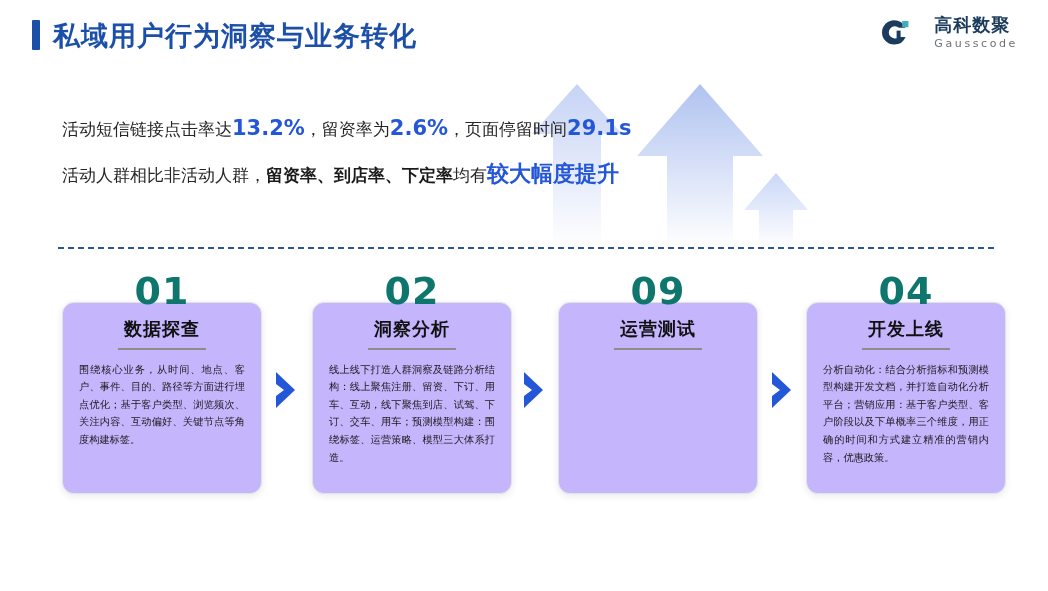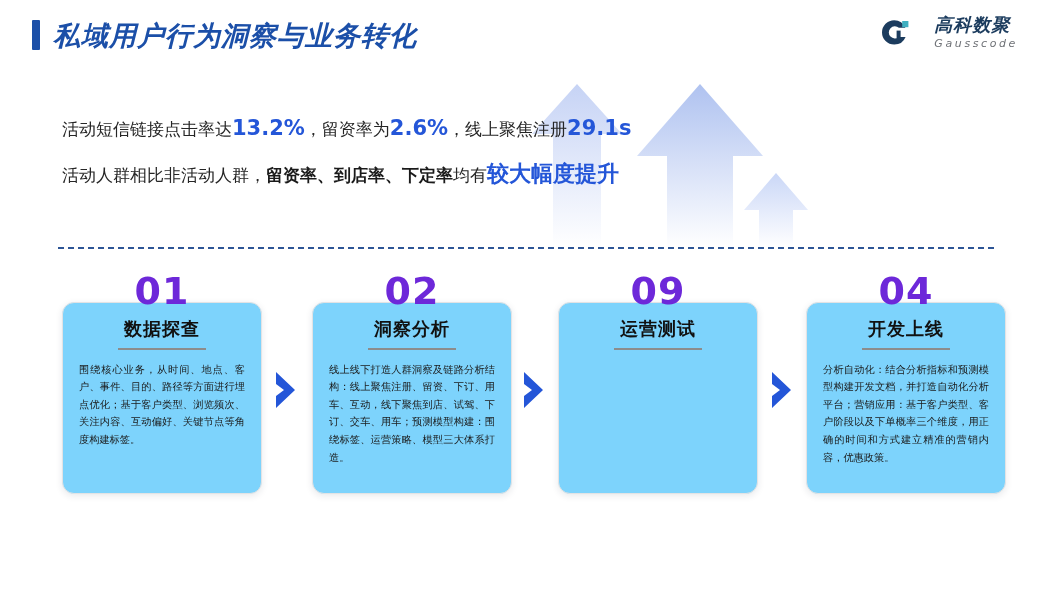--- a/index.html
+++ b/index.html
@@ -15,21 +15,20 @@
     position: relative;
     color: #222;
   }
 
   
   .header {
     position: absolute;
     top: 0; left: 0;
     width: 1048px;
     height: 78px;
-    font-style: italic;
   }
   .title-wrap {
     position: absolute;
     left: 32px;
     top: 20px;
     display: flex;
     align-items: center;
     gap: 13px;
   }
   .title-bar {
@@ -145,33 +144,33 @@
   }
   .step {
     position: absolute;
     top: 0;
     width: 200px;
   }
   .step-num {
     text-align: center;
     font-size: 38px;
     font-weight: bold;
-    color: #6d28d9;
+    color: #0f766e;
     line-height: 1;
     letter-spacing: 1px;
     height: 40px;
     position: relative;
     z-index: 3;
   }
   .step-card {
     position: relative;
     margin-top: -10px;
     width: 200px;
     height: 192px;
-    background: #7dd3fc;
+    background: #c4b5fd;
     border: 1px solid #E2E3E5;
     border-radius: 12px;
     box-shadow: 0 2px 7px rgba(30,40,60,0.10);
     box-sizing: border-box;
     padding: 16px 12px 10px 12px;
     z-index: 2;
   }
   .step-title {
     text-align: center;
     font-size: 18px;
@@ -254,21 +253,21 @@
 
     <g>
       <path d="M776 173 L808 210 L793 210 L793 248 L759 248 L759 210 L744 210 Z" fill="url(#gradC)"></path>
     </g>
   </svg>
 </div>
 
 <div class="summary">
 
   <div class="summary-line">
-    <span>活动短信链接点击率达</span><span class="hl">13.2%</span><span>，留资率为</span><span class="hl">2.6%</span><span>，线上聚焦注册</span><span class="hl">29.1s</span>
+    <span>活动短信链接点击率达</span><span class="hl">13.2%</span><span>，留资率为</span><span class="hl">2.6%</span><span>，页面停留时间</span><span class="hl">29.1s</span>
   </div>
 
   <div class="summary-line">
     <span>活动人群相比非活动人群，</span><span class="bold-dark">留资率、到店率、下定率</span><span>均有</span><span class="hl-strong">较大幅度提升</span>
   </div>
 </div>
 
 <div class="divider"></div>
 
 <div class="steps">

